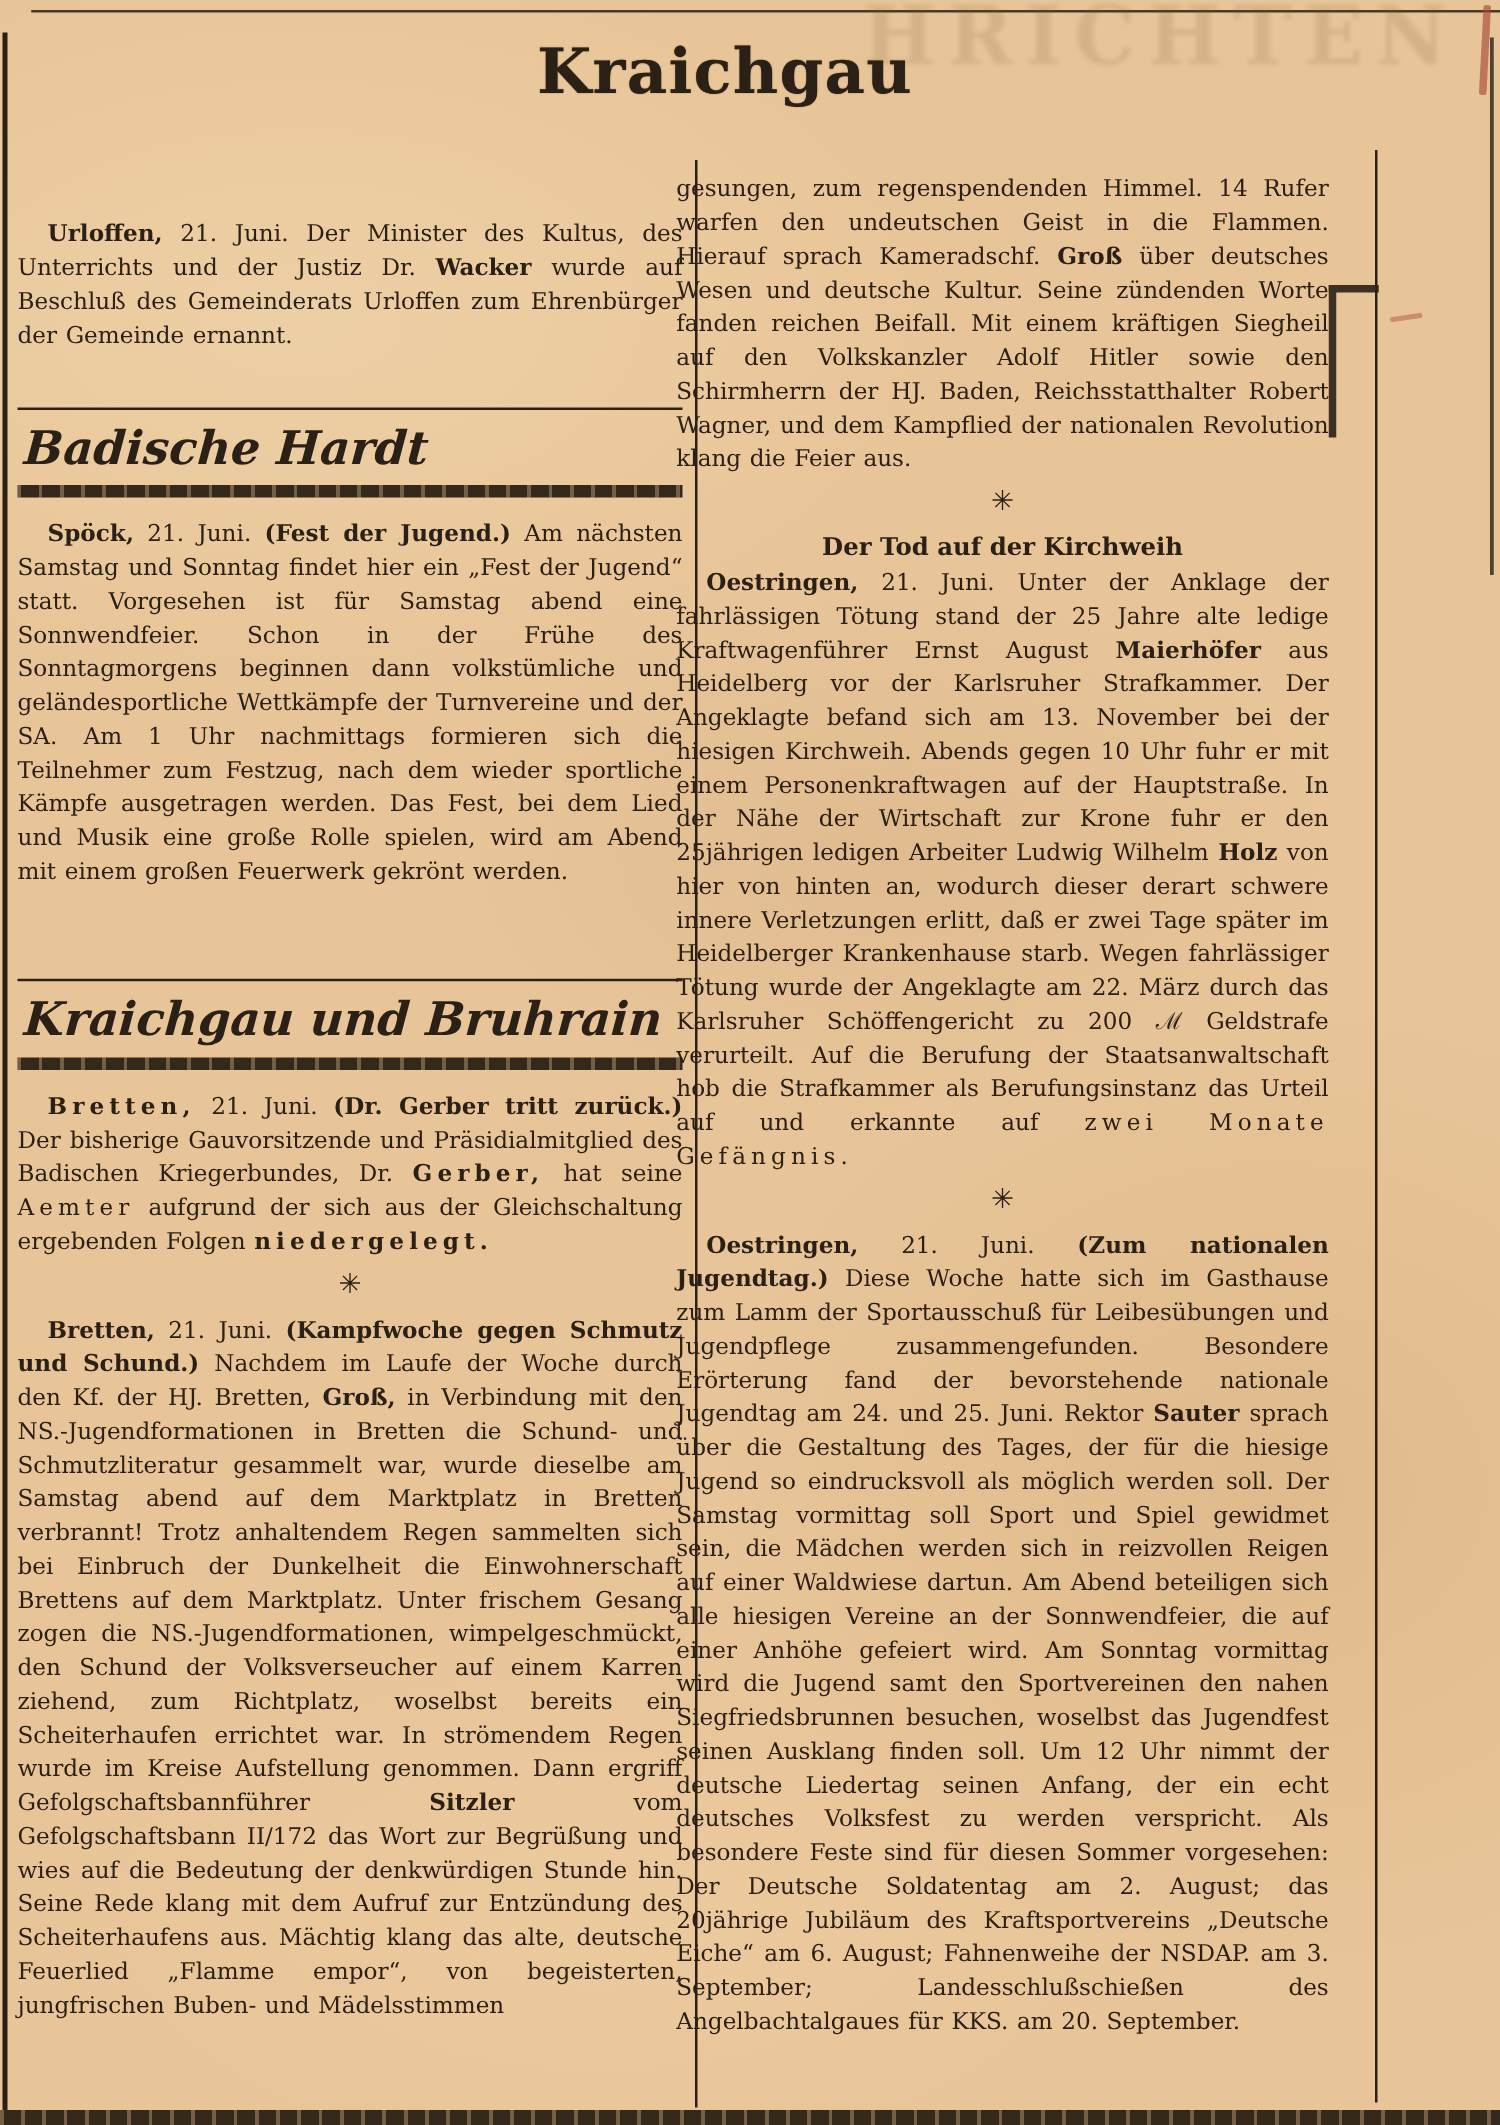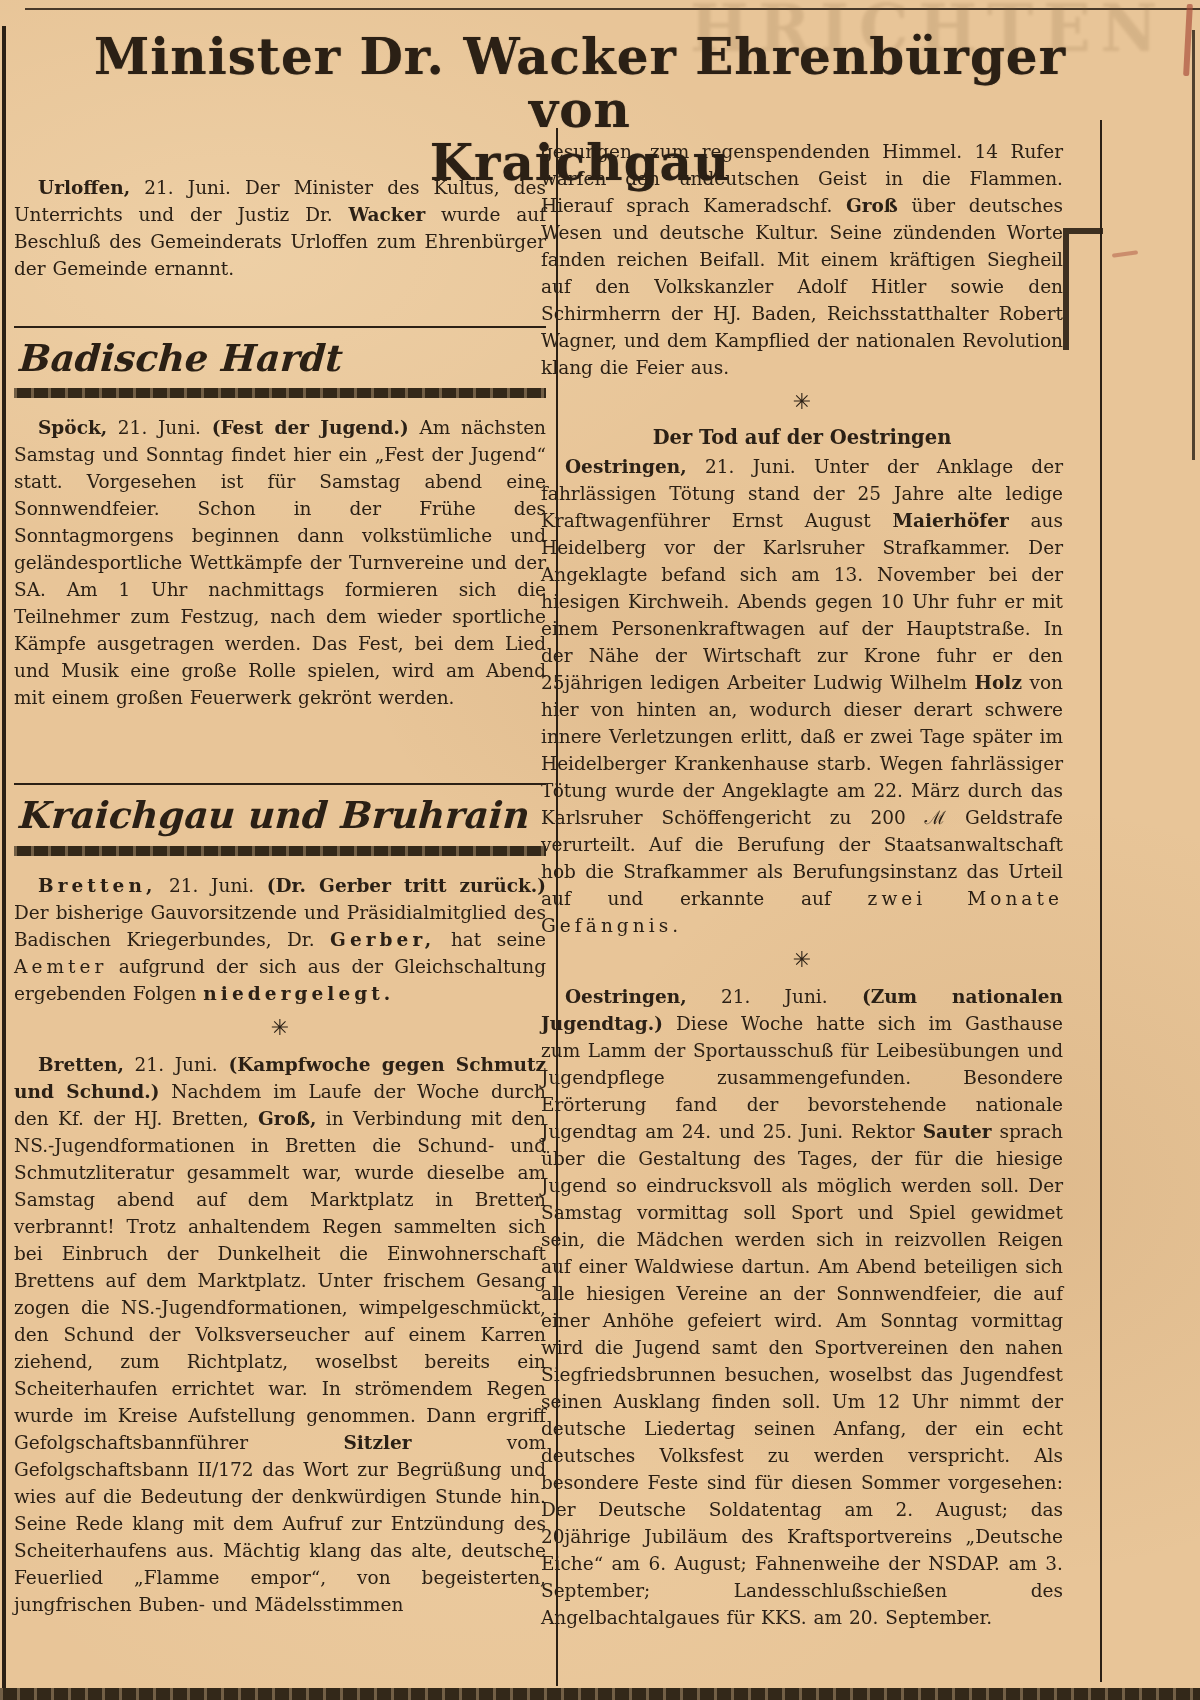--- a/index.html
+++ b/index.html
@@ -77,21 +77,20 @@
   <div class="edge-rule" style="left:1100px;top:120px;width:2px;height:1562px;"></div>
   <div class="edge-rule" style="left:1192px;top:30px;width:3px;height:430px;opacity:.8;"></div>
   <div class="abs thick-bar" style="left:0;top:1688px;width:1200px;height:12px;margin-top:0;"></div>
 
   <div class="ghost">HRICHTEN</div>
   <div class="red-stroke" style="left:1185px;top:4px;width:6px;height:72px;transform:rotate(3deg);"></div>
   <div class="red-stroke" style="left:1112px;top:252px;width:26px;height:4px;transform:rotate(-8deg);opacity:.45;"></div>
   <div class="box-frag"></div>
 
   <div class="headline">
-    <div>Minister Dr. Wacker Ehrenbürger von</div>
     <div>Kraichgau</div>
   </div>
 
   <div class="col" style="left:14px;top:126px;width:532px;margin-top:48px;">
     <p class="body-par indent" style="margin:0 0 44px 0;"><span class="b">Urloffen,</span><span> 21. Juni. Der Minister des Kultus, des Unterrichts und der Justiz Dr. </span><span class="b">Wacker</span><span> wurde auf Beschluß des Gemeinderats Urloffen zum Ehrenbürger der Gemeinde ernannt.</span></p>
 
     <div class="section-hd" style="margin-bottom:16px;">
       <div class="script-title">Badische Hardt</div>
       <div class="thick-bar"></div>
     </div>
@@ -108,21 +107,21 @@
     <div class="star-div">✳</div>
 
     <p class="body-par indent" style="margin:0;"><span class="b">Bretten,</span><span> 21. Juni. </span><span class="b">(Kampfwoche gegen Schmutz und Schund.)</span><span> Nachdem im Laufe der Woche durch den Kf. der HJ. Bretten, </span><span class="b">Groß,</span><span> in Verbindung mit den NS.-Jugendformationen in Bretten die Schund- und Schmutzliteratur gesammelt war, wurde dieselbe am Samstag abend auf dem Marktplatz in Bretten verbrannt! Trotz anhaltendem Regen sammelten sich bei Einbruch der Dunkelheit die Einwohnerschaft Brettens auf dem Marktplatz. Unter frischem Gesang zogen die NS.-Jugendformationen, wimpelgeschmückt, den Schund der Volksverseucher auf einem Karren ziehend, zum Richtplatz, woselbst bereits ein Scheiterhaufen errichtet war. In strömendem Regen wurde im Kreise Aufstellung genommen. Dann ergriff Gefolgschaftsbannführer </span><span class="b">Sitzler</span><span> vom Gefolgschaftsbann II/172 das Wort zur Begrüßung und wies auf die Bedeutung der denkwürdigen Stunde hin. Seine Rede klang mit dem Aufruf zur Entzündung des Scheiterhaufens aus. Mächtig klang das alte, deutsche Feuerlied „Flamme empor“, von begeisterten, jungfrischen Buben- und Mädelsstimmen</span></p>
   </div>
 
   <div class="col" style="left:541px;top:138px;width:522px;">
     <p class="body-par" style="margin:0 0 2px 0;"><span>gesungen, zum regenspendenden Himmel. 14 Rufer warfen den undeutschen Geist in die Flammen. Hierauf sprach Kameradschf. </span><span class="b">Groß</span><span> über deutsches Wesen und deutsche Kultur. Seine zündenden Worte fanden reichen Beifall. Mit einem kräftigen Siegheil auf den Volkskanzler Adolf Hitler sowie den Schirmherrn der HJ. Baden, Reichsstatthalter Robert Wagner, und dem Kampflied der nationalen Revolution klang die Feier aus.</span></p>
 
     <div class="star-div">✳</div>
 
-    <div class="subhead">Der Tod auf der Oestringen</div>
+    <div class="subhead">Der Tod auf der Kirchweih</div>
 
     <p class="body-par indent" style="margin:0 0 2px 0;"><span class="b">Oestringen,</span><span> 21. Juni. Unter der Anklage der fahrlässigen Tötung stand der 25 Jahre alte ledige Kraftwagenführer Ernst August </span><span class="b">Maierhöfer</span><span> aus Heidelberg vor der Karlsruher Strafkammer. Der Angeklagte befand sich am 13. November bei der hiesigen Kirchweih. Abends gegen 10 Uhr fuhr er mit einem Personenkraftwagen auf der Hauptstraße. In der Nähe der Wirtschaft zur Krone fuhr er den 25jährigen ledigen Arbeiter Ludwig Wilhelm </span><span class="b">Holz</span><span> von hier von hinten an, wodurch dieser derart schwere innere Verletzungen erlitt, daß er zwei Tage später im Heidelberger Krankenhause starb. Wegen fahrlässiger Tötung wurde der Angeklagte am 22. März durch das Karlsruher Schöffengericht zu 200 ℳ Geldstrafe verurteilt. Auf die Berufung der Staatsanwaltschaft hob die Strafkammer als Berufungsinstanz das Urteil auf und erkannte auf </span><span class="sp">zwei Monate Gefängnis.</span></p>
 
     <div class="star-div">✳</div>
 
     <p class="body-par indent" style="margin:0;"><span class="b">Oestringen,</span><span> 21. Juni. </span><span class="b">(Zum nationalen Jugendtag.)</span><span> Diese Woche hatte sich im Gasthause zum Lamm der Sportausschuß für Leibesübungen und Jugendpflege zusammengefunden. Besondere Erörterung fand der bevorstehende nationale Jugendtag am 24. und 25. Juni. Rektor </span><span class="b">Sauter</span><span> sprach über die Gestaltung des Tages, der für die hiesige Jugend so eindrucksvoll als möglich werden soll. Der Samstag vormittag soll Sport und Spiel gewidmet sein, die Mädchen werden sich in reizvollen Reigen auf einer Waldwiese dartun. Am Abend beteiligen sich alle hiesigen Vereine an der Sonnwendfeier, die auf einer Anhöhe gefeiert wird. Am Sonntag vormittag wird die Jugend samt den Sportvereinen den nahen Siegfriedsbrunnen besuchen, woselbst das Jugendfest seinen Ausklang finden soll. Um 12 Uhr nimmt der deutsche Liedertag seinen Anfang, der ein echt deutsches Volksfest zu werden verspricht. Als besondere Feste sind für diesen Sommer vorgesehen: Der Deutsche Soldatentag am 2. August; das 20jährige Jubiläum des Kraftsportvereins „Deutsche Eiche“ am 6. August; Fahnenweihe der NSDAP. am 3. September; Landesschlußschießen des Angelbachtalgaues für KKS. am 20. September.</span></p>
   </div>
 
 </div>
 

